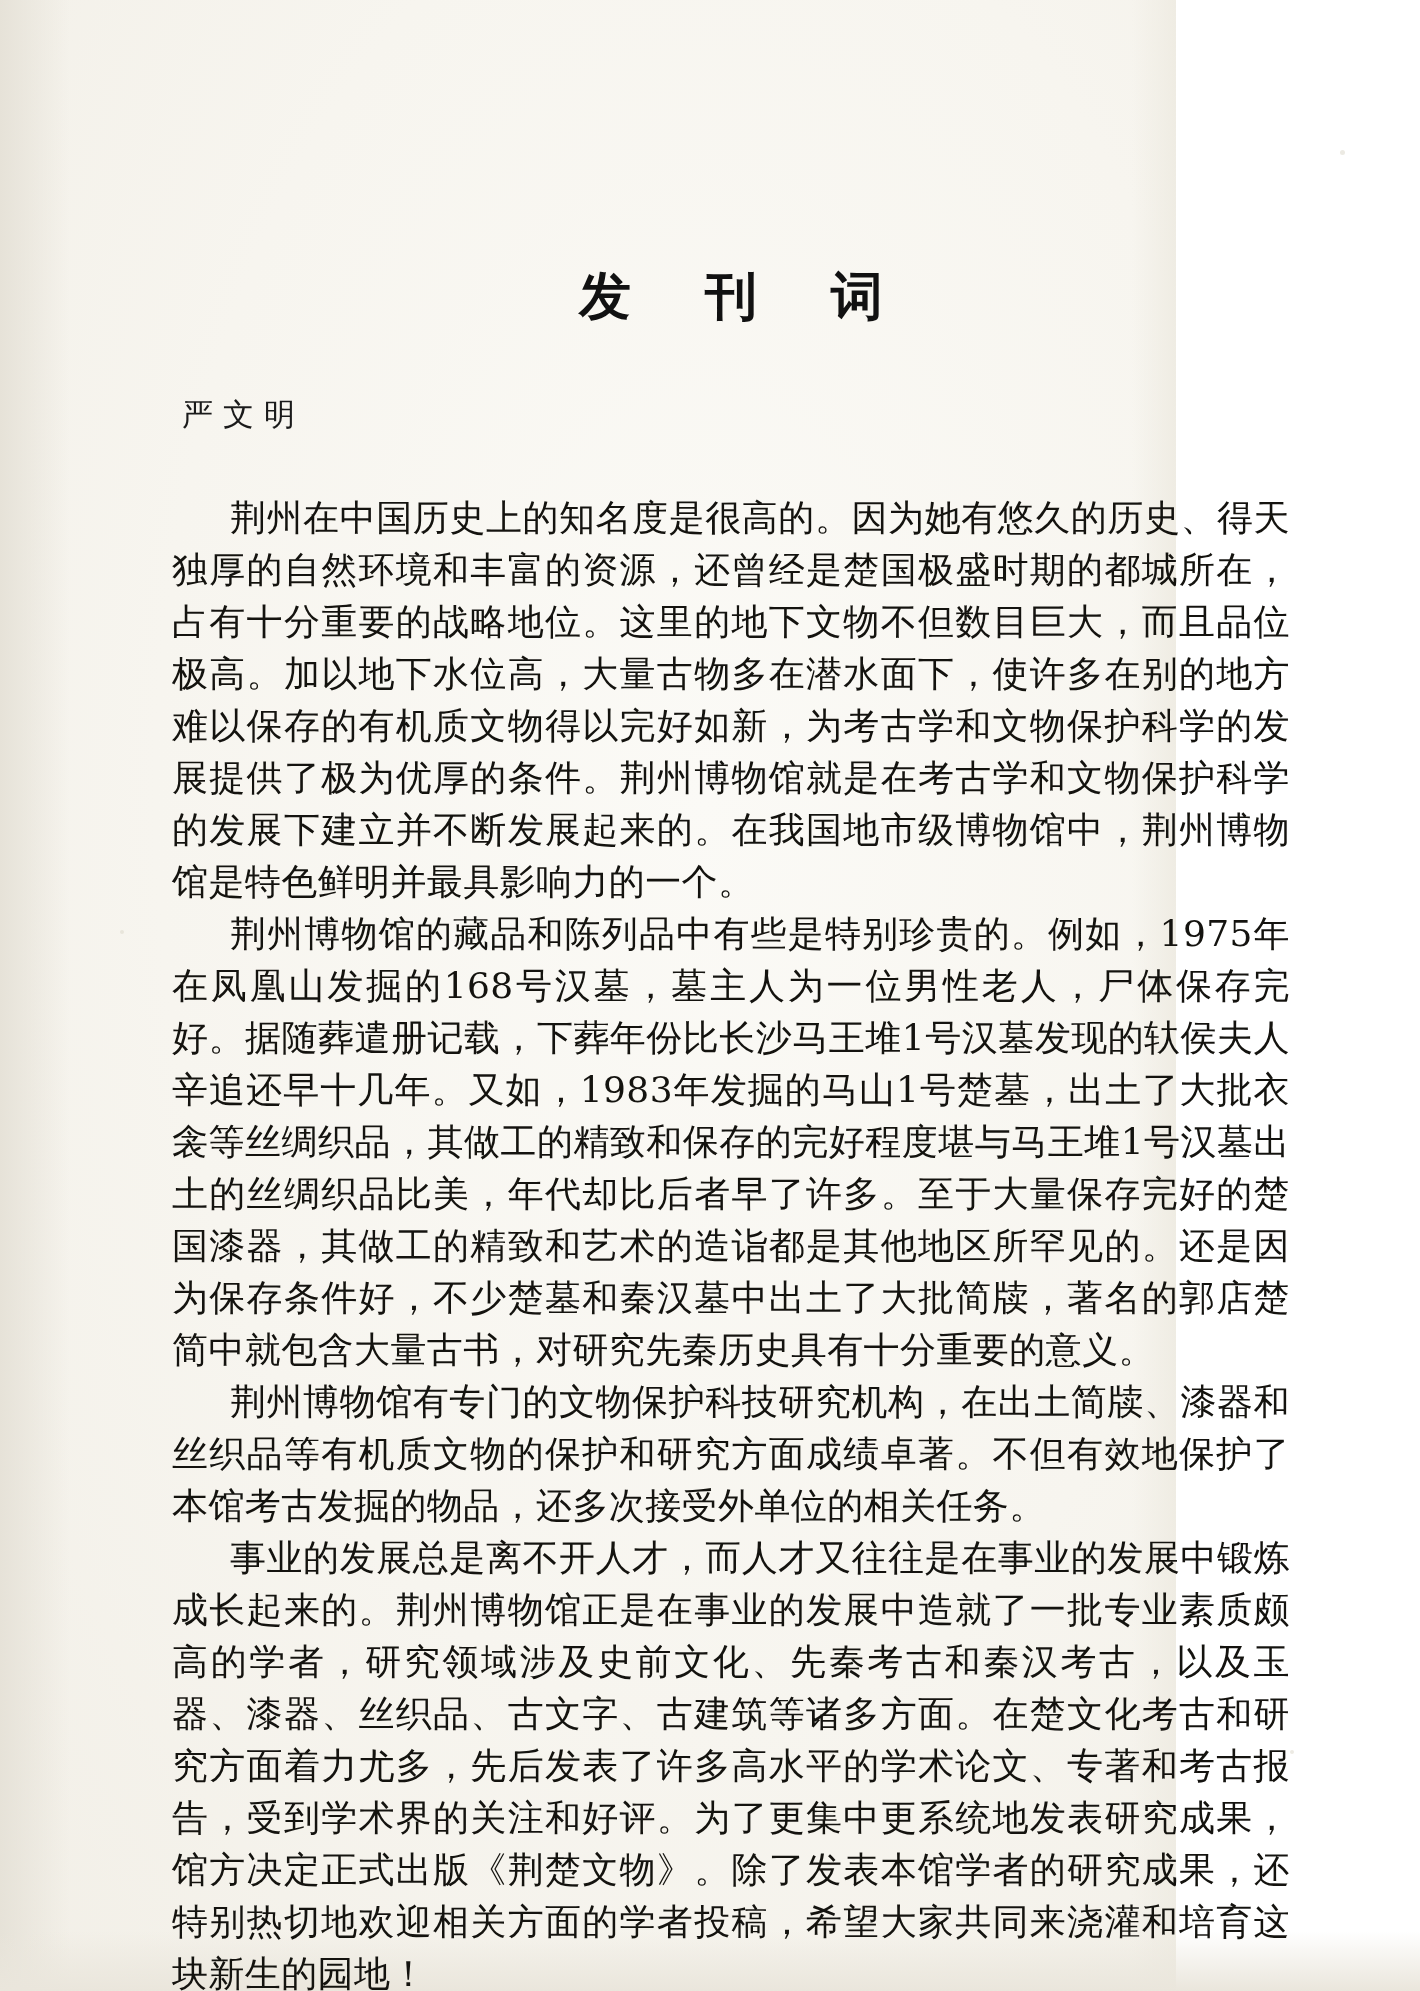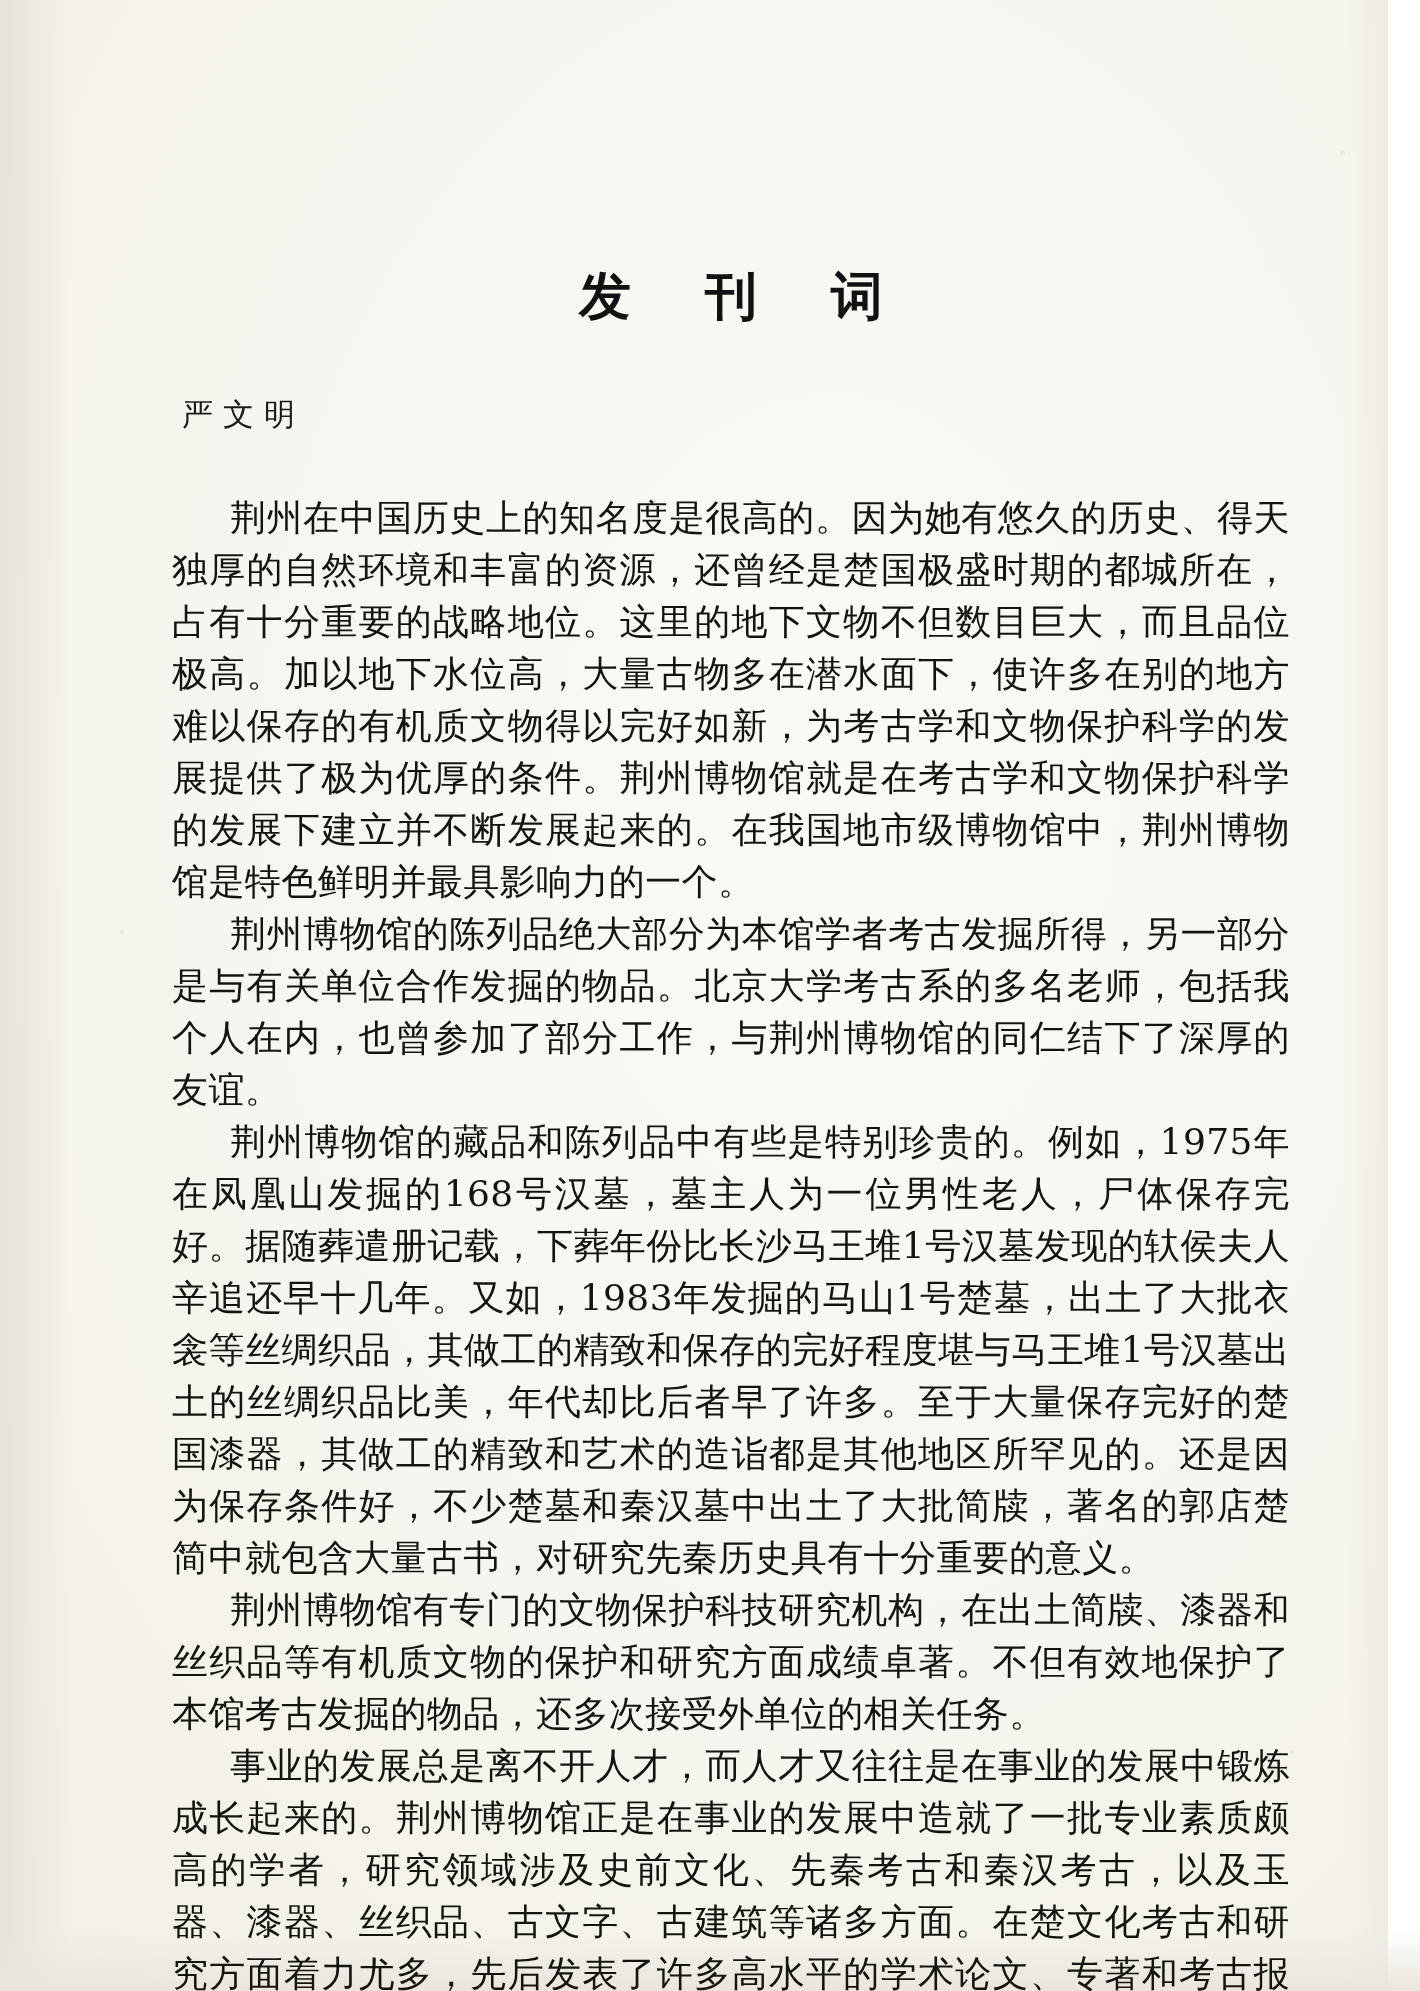--- a/index.html
+++ b/index.html
@@ -12,21 +12,21 @@
     background: #ffffff;
     font-family: "DejaVu Serif", "Liberation Serif", serif;
     overflow: hidden;
   }
 
   
   .page-scan {
     position: absolute;
     left: 0;
     top: 0;
-    width: 1388px;
+    width: 1176px;
     height: 1991px;
     background:
       radial-gradient(ellipse at 60% 40%, #fbfaf6 0%, #f7f5ef 55%, #f2efe7 100%);
   }
 
   
   .scan-shadow-left {
     position: absolute;
     left: 0;
     top: 0;
@@ -129,21 +129,20 @@
   <span class="speck" style="left:1290px; top:1750px; width:4px; height:4px;"></span>
 
   <div class="content">
 
     <h1 class="doc-title">发 刊 词</h1>
 
     <div class="doc-author">严文明</div>
 
     <div class="body-text">
       <p>荆州在中国历史上的知名度是很高的。因为她有悠久的历史、得天独厚的自然环境和丰富的资源，还曾经是楚国极盛时期的都城所在，占有十分重要的战略地位。这里的地下文物不但数目巨大，而且品位极高。加以地下水位高，大量古物多在潜水面下，使许多在别的地方难以保存的有机质文物得以完好如新，为考古学和文物保护科学的发展提供了极为优厚的条件。荆州博物馆就是在考古学和文物保护科学的发展下建立并不断发展起来的。在我国地市级博物馆中，荆州博物馆是特色鲜明并最具影响力的一个。</p>
-      <p>荆州博物馆的陈列品绝大部分为本馆学者考古发掘所得，另一部分是与有关单位合作发掘的物品。北京大学考古系的多名老师，包括我个人在内，也曾参加了部分工作，与荆州博物馆的同仁结下了深厚的友谊。</p>
       <p>荆州博物馆的藏品和陈列品中有些是特别珍贵的。例如，1975年在凤凰山发掘的168号汉墓，墓主人为一位男性老人，尸体保存完好。据随葬遣册记载，下葬年份比长沙马王堆1号汉墓发现的轪侯夫人辛追还早十几年。又如，1983年发掘的马山1号楚墓，出土了大批衣衾等丝绸织品，其做工的精致和保存的完好程度堪与马王堆1号汉墓出土的丝绸织品比美，年代却比后者早了许多。至于大量保存完好的楚国漆器，其做工的精致和艺术的造诣都是其他地区所罕见的。还是因为保存条件好，不少楚墓和秦汉墓中出土了大批简牍，著名的郭店楚简中就包含大量古书，对研究先秦历史具有十分重要的意义。</p>
       <p>荆州博物馆有专门的文物保护科技研究机构，在出土简牍、漆器和丝织品等有机质文物的保护和研究方面成绩卓著。不但有效地保护了本馆考古发掘的物品，还多次接受外单位的相关任务。</p>
       <p>事业的发展总是离不开人才，而人才又往往是在事业的发展中锻炼成长起来的。荆州博物馆正是在事业的发展中造就了一批专业素质颇高的学者，研究领域涉及史前文化、先秦考古和秦汉考古，以及玉器、漆器、丝织品、古文字、古建筑等诸多方面。在楚文化考古和研究方面着力尤多，先后发表了许多高水平的学术论文、专著和考古报告，受到学术界的关注和好评。为了更集中更系统地发表研究成果，馆方决定正式出版《荆楚文物》。除了发表本馆学者的研究成果，还特别热切地欢迎相关方面的学者投稿，希望大家共同来浇灌和培育这块新生的园地！</p>
     </div>
 
     <div class="doc-date">2012年5月25日于北大蓝旗营</div>
 
   </div>
 </div>
 

